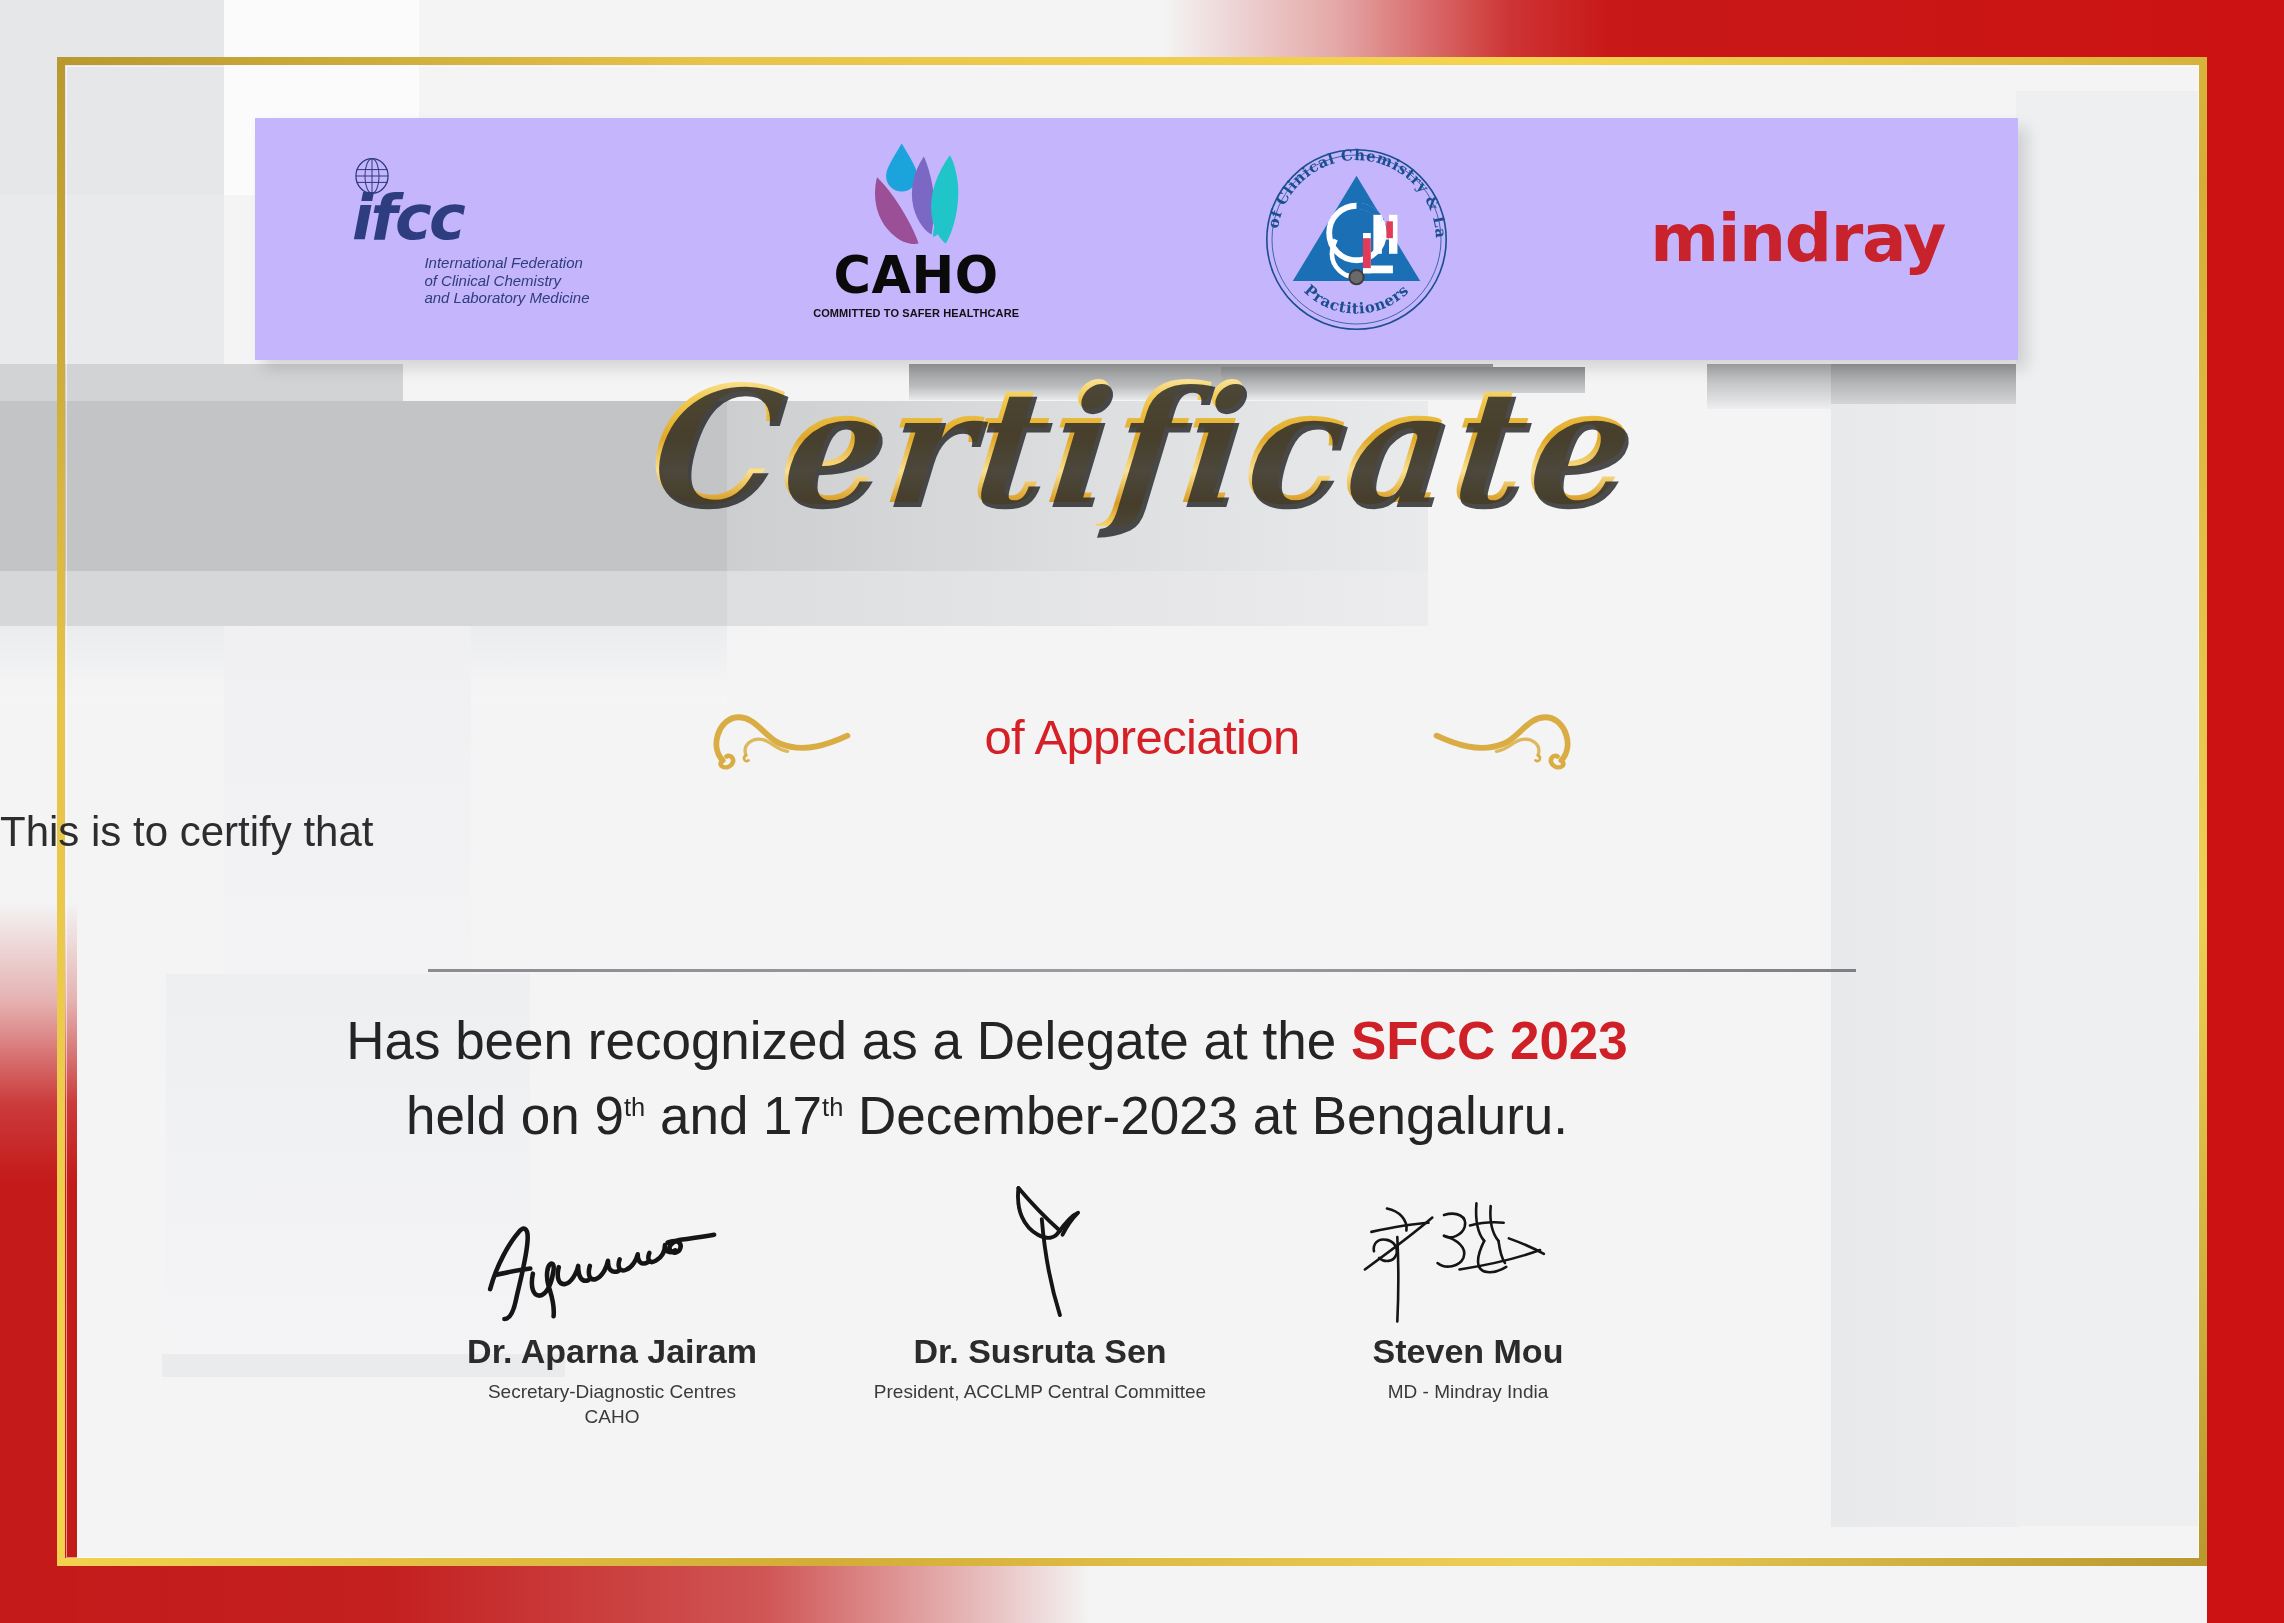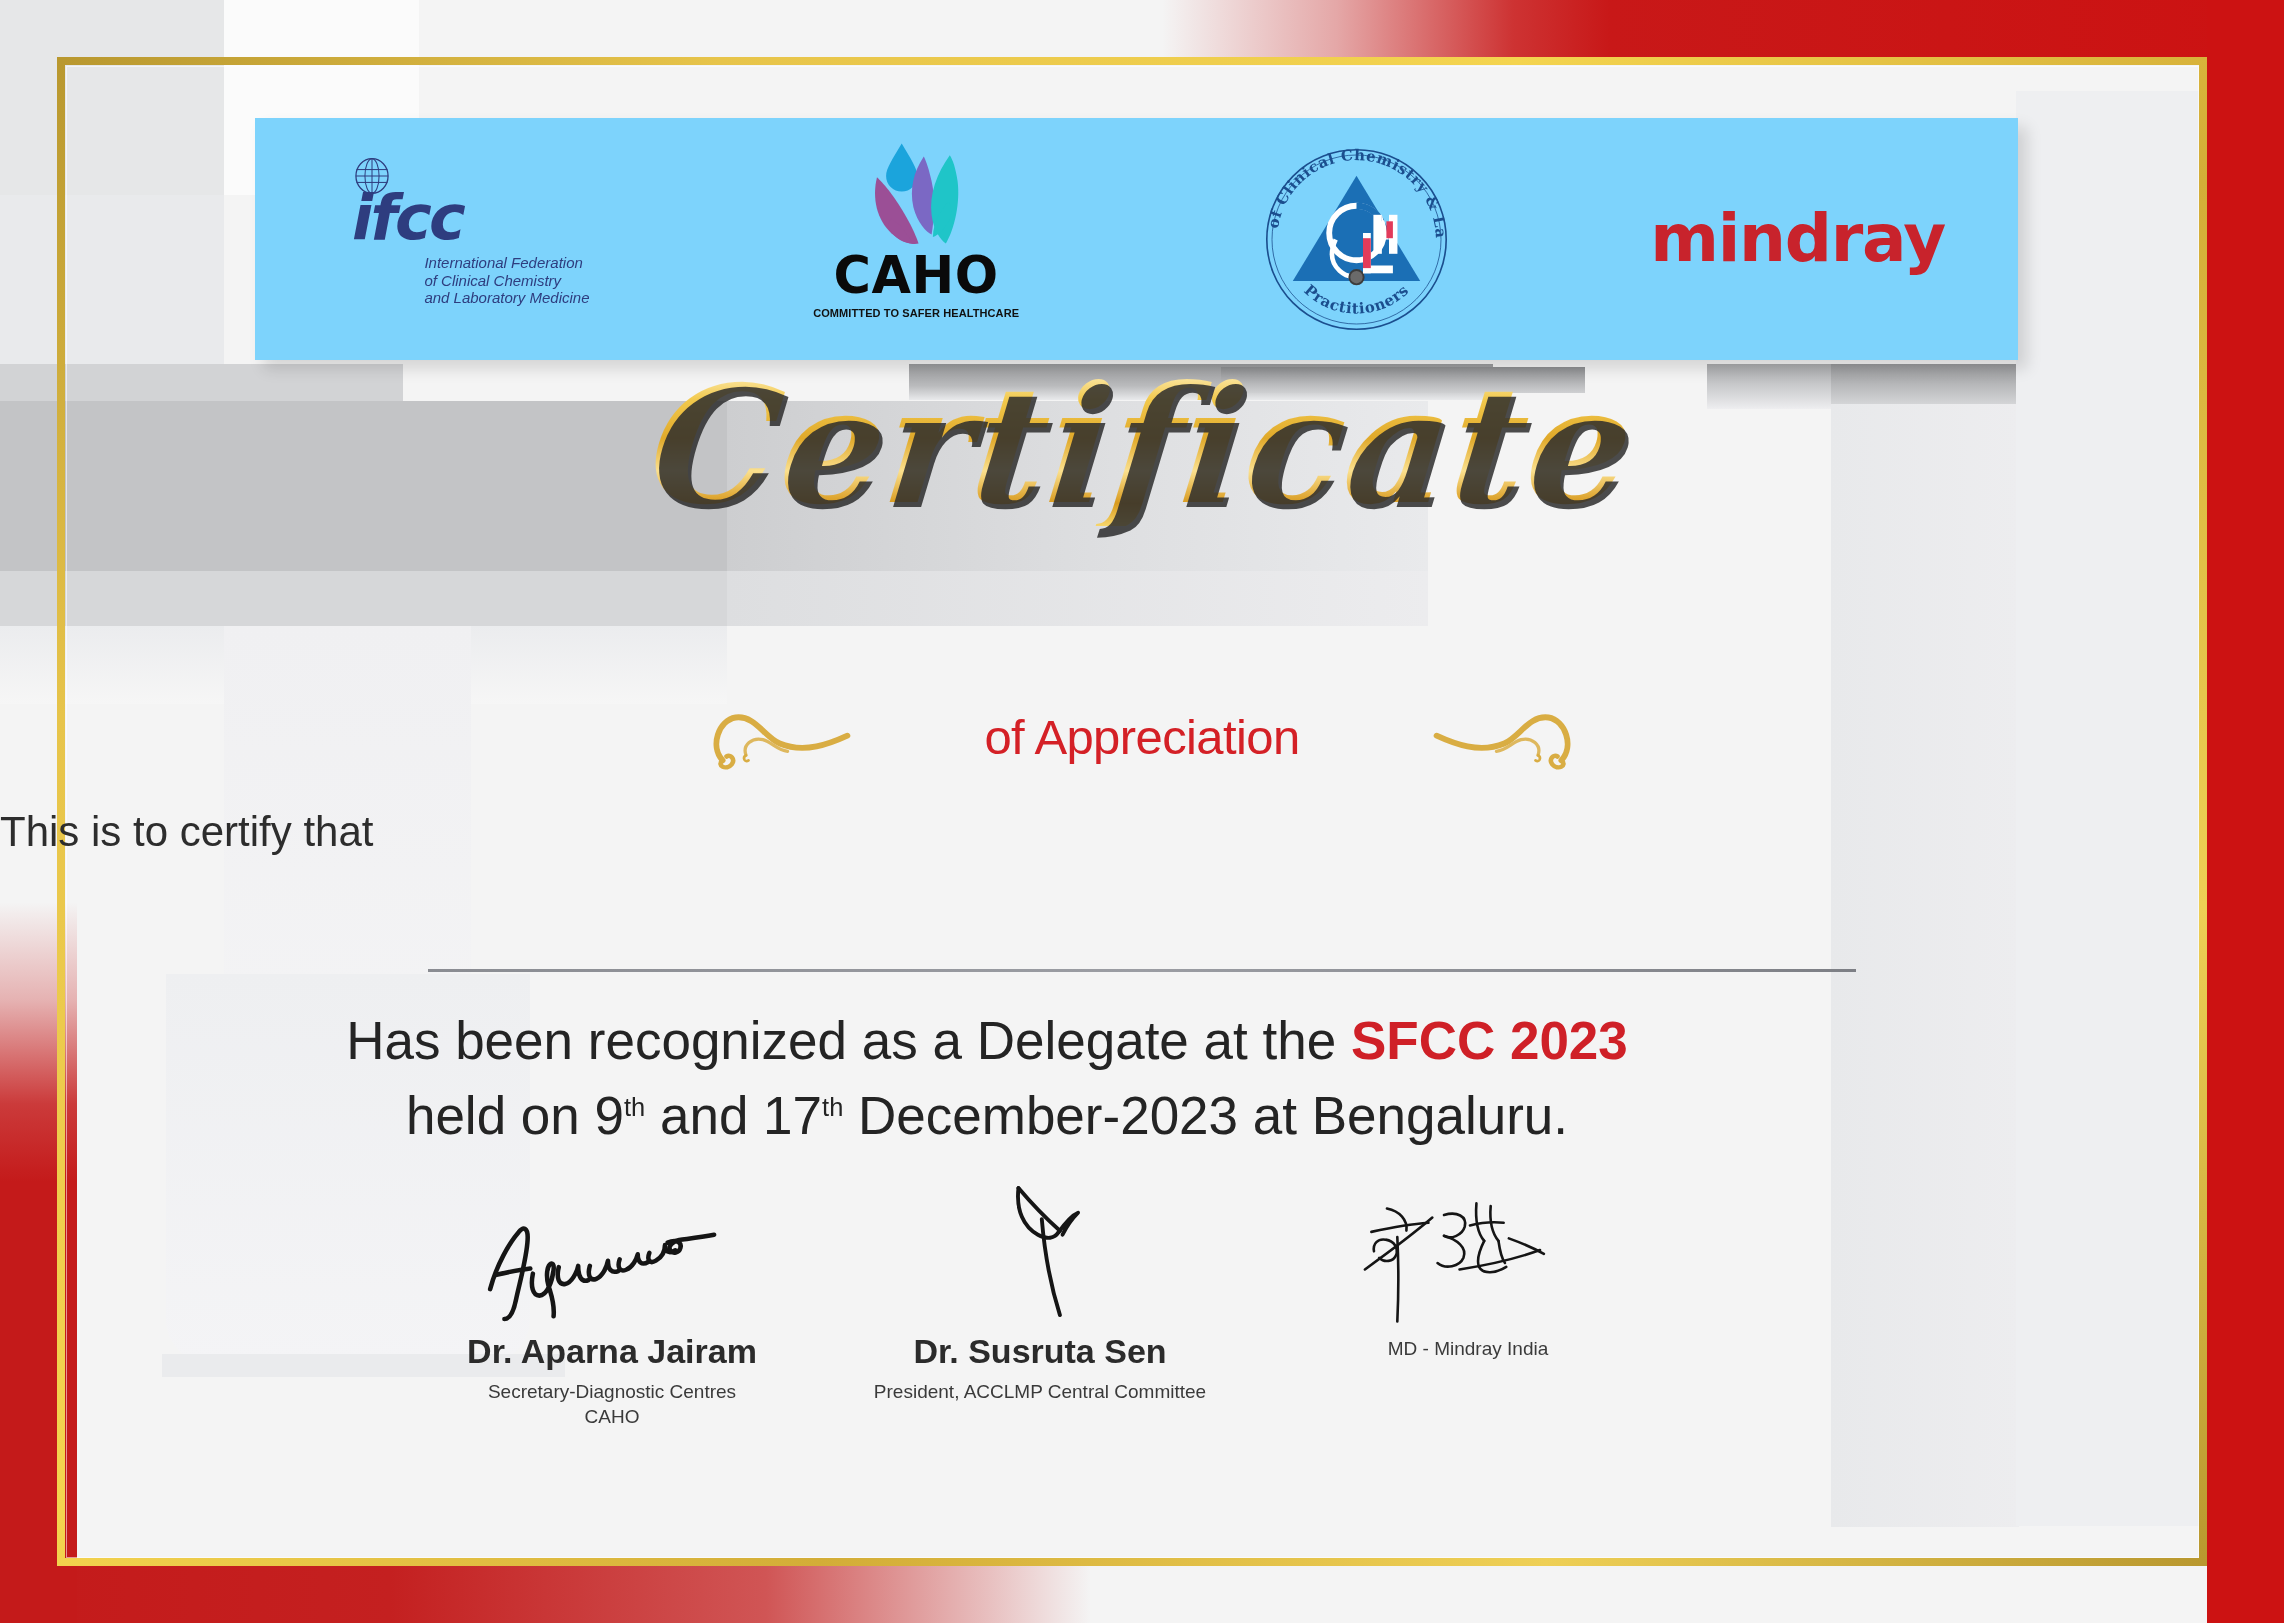--- a/index.html
+++ b/index.html
@@ -90,21 +90,21 @@
   
   .gold-frame{position:absolute;left:57px;top:57px;width:2150px;height:1509px;
     border:8.4px solid;
     border-image:linear-gradient(135deg,#b9982f 0%,#e7c44a 18%,#f4d44f 40%,#d3ad37 62%,#eecf55 82%,#b9982f 100%) 1;
     box-sizing:border-box;}
   .gold-frame-inner{position:absolute;left:66px;top:66px;width:2133px;height:1492px;
     border:1.3px solid rgba(255,255,255,.55);box-sizing:border-box;}
 
   
   .logo-band{position:absolute;left:255px;top:118px;width:1763px;height:242px;
-    background:#7dd3fc;
+    background:#c4b5fd;
     box-shadow:9px 9px 14.3px rgba(0,0,0,.13);
     display:flex;align-items:flex-start;}
   .logo-slot{flex:1;display:flex;align-items:center;justify-content:center;height:100%;}
 
   
   .ifcc{position:relative;width:260px;height:162px;color:#2e3d7f;}
   .ifcc .globe{position:absolute;left:9px;top:0px;width:36px;height:36px;}
   .ifcc .wordmark{position:absolute;left:6.5px;top:28.6px;
     font-family:"DejaVu Sans", sans-serif;font-weight:bold;font-style:italic;
     font-size:62px;letter-spacing:-2.6px;color:#2e3d7f;line-height:1;}
@@ -365,19 +365,20 @@
           <path d="M178 8 C176 34 180 54 190 66"></path>
           <path d="M200 12 C198 36 202 54 212 66"></path>
           <path d="M168 42 C184 38 204 36 220 38"></path>
           <path d="M190 66 C182 82 178 96 182 106 C188 118 208 116 224 106"></path>
           <path d="M212 66 C214 80 216 92 222 100"></path>
           <path d="M152 110 C190 104 238 94 276 80"></path>
           <path d="M228 62 C250 70 268 78 282 86"></path>
         </g>
       </svg>
     </div>
+    <div class="name">Steven Mou</div>
     <div class="role">
       <div>MD - Mindray India</div>
     </div>
   </div>
 
 </div>
 
 
 </body></html>

